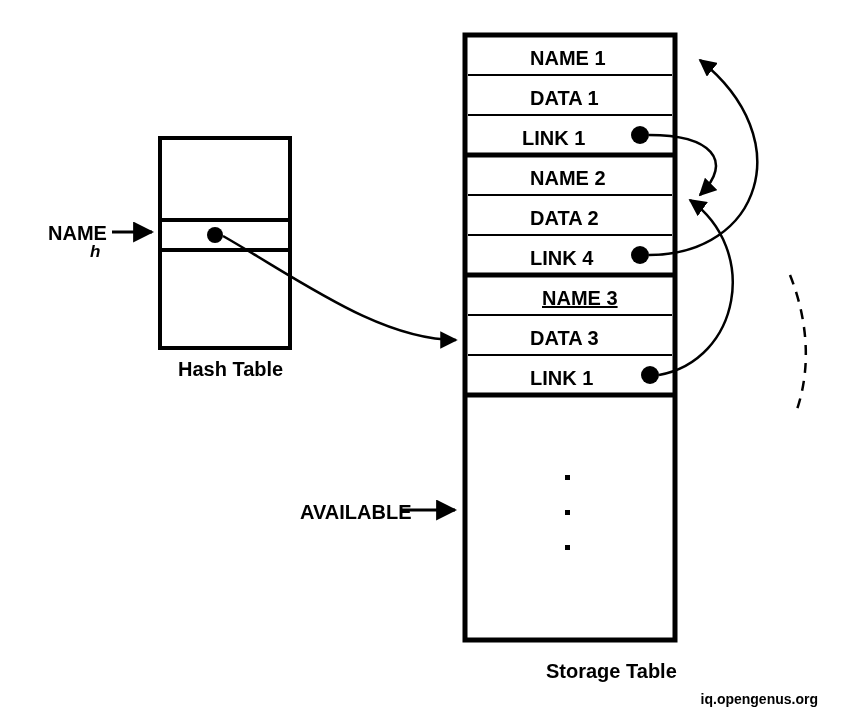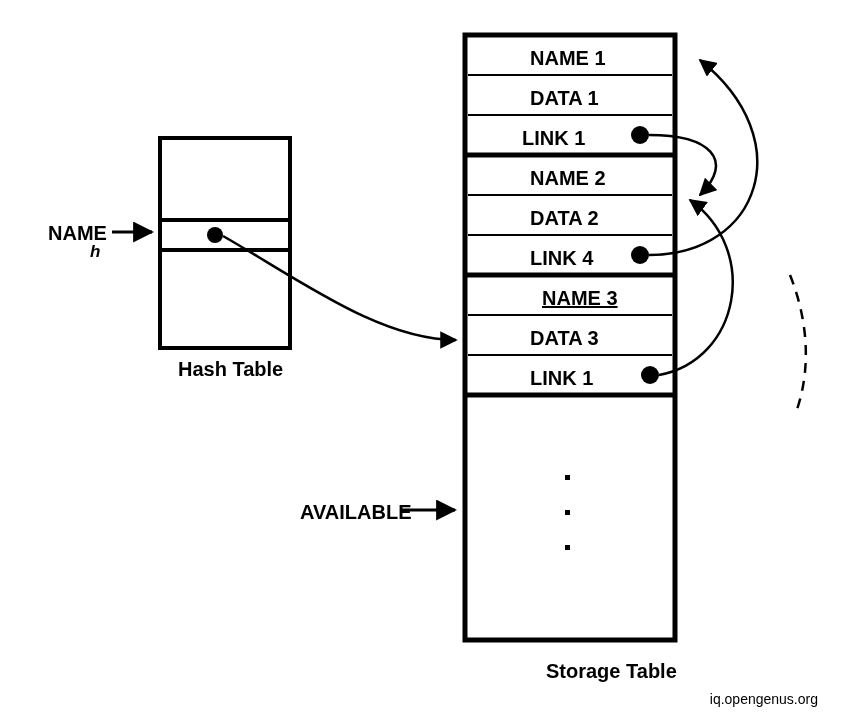--- a/index.html
+++ b/index.html
@@ -19,21 +19,21 @@
     }
     .italic {
       font-style: italic;
       font-weight: bold;
     }
     .attribution {
       position: absolute;
       bottom: 15px;
       right: 25px;
       font-size: 14px;
-      font-weight: normal;
+      font-weight: bold;
     }
     svg { position: absolute; top: 0; left: 0; }
   </style>
 </head>
 <body>
 
 <svg width="843" height="722">
   <defs>
     <marker id="arrow" viewBox="0 0 10 10" refX="9" refY="5" markerWidth="7" markerHeight="7" orient="auto-start-reverse">
       <path d="M 0 0 L 10 5 L 0 10 z" fill="black"></path>

